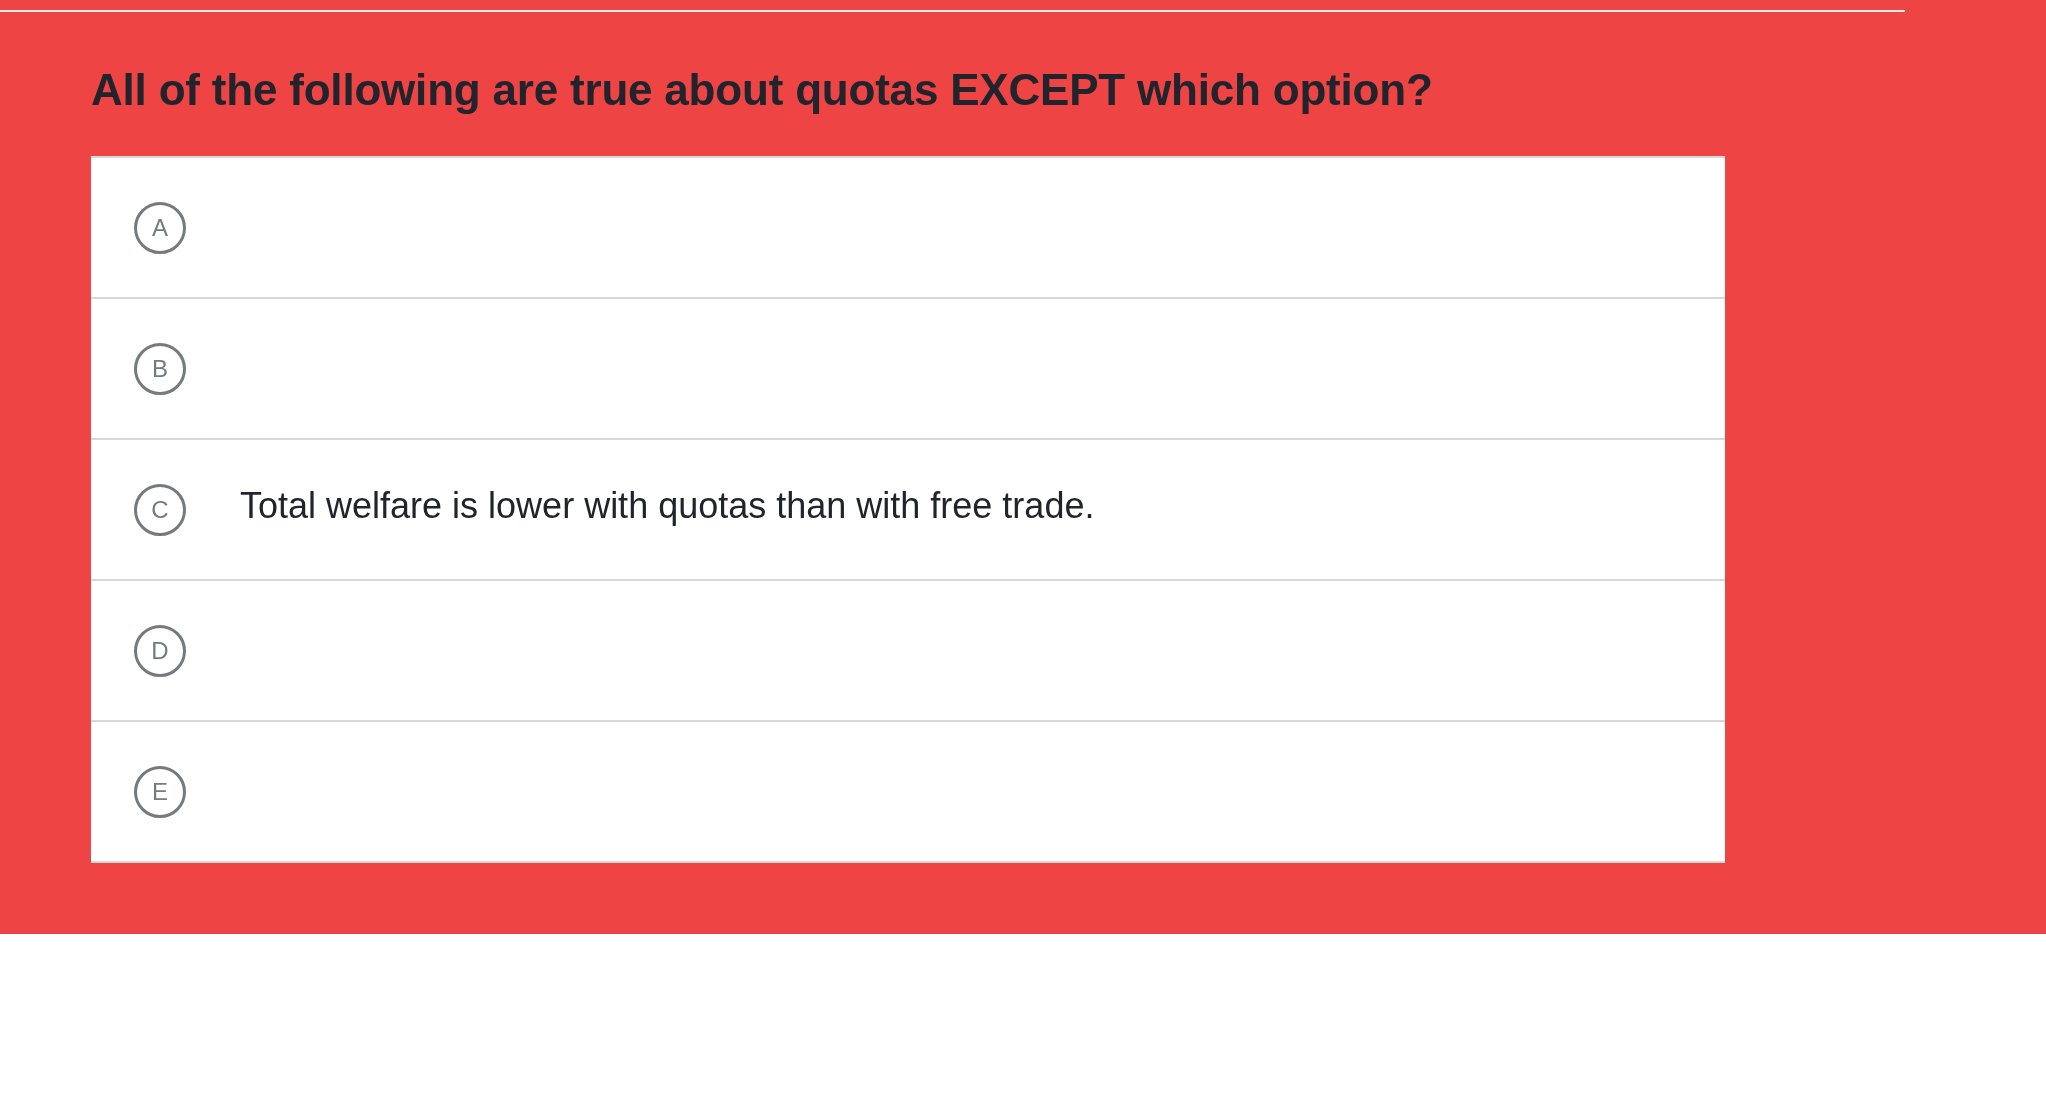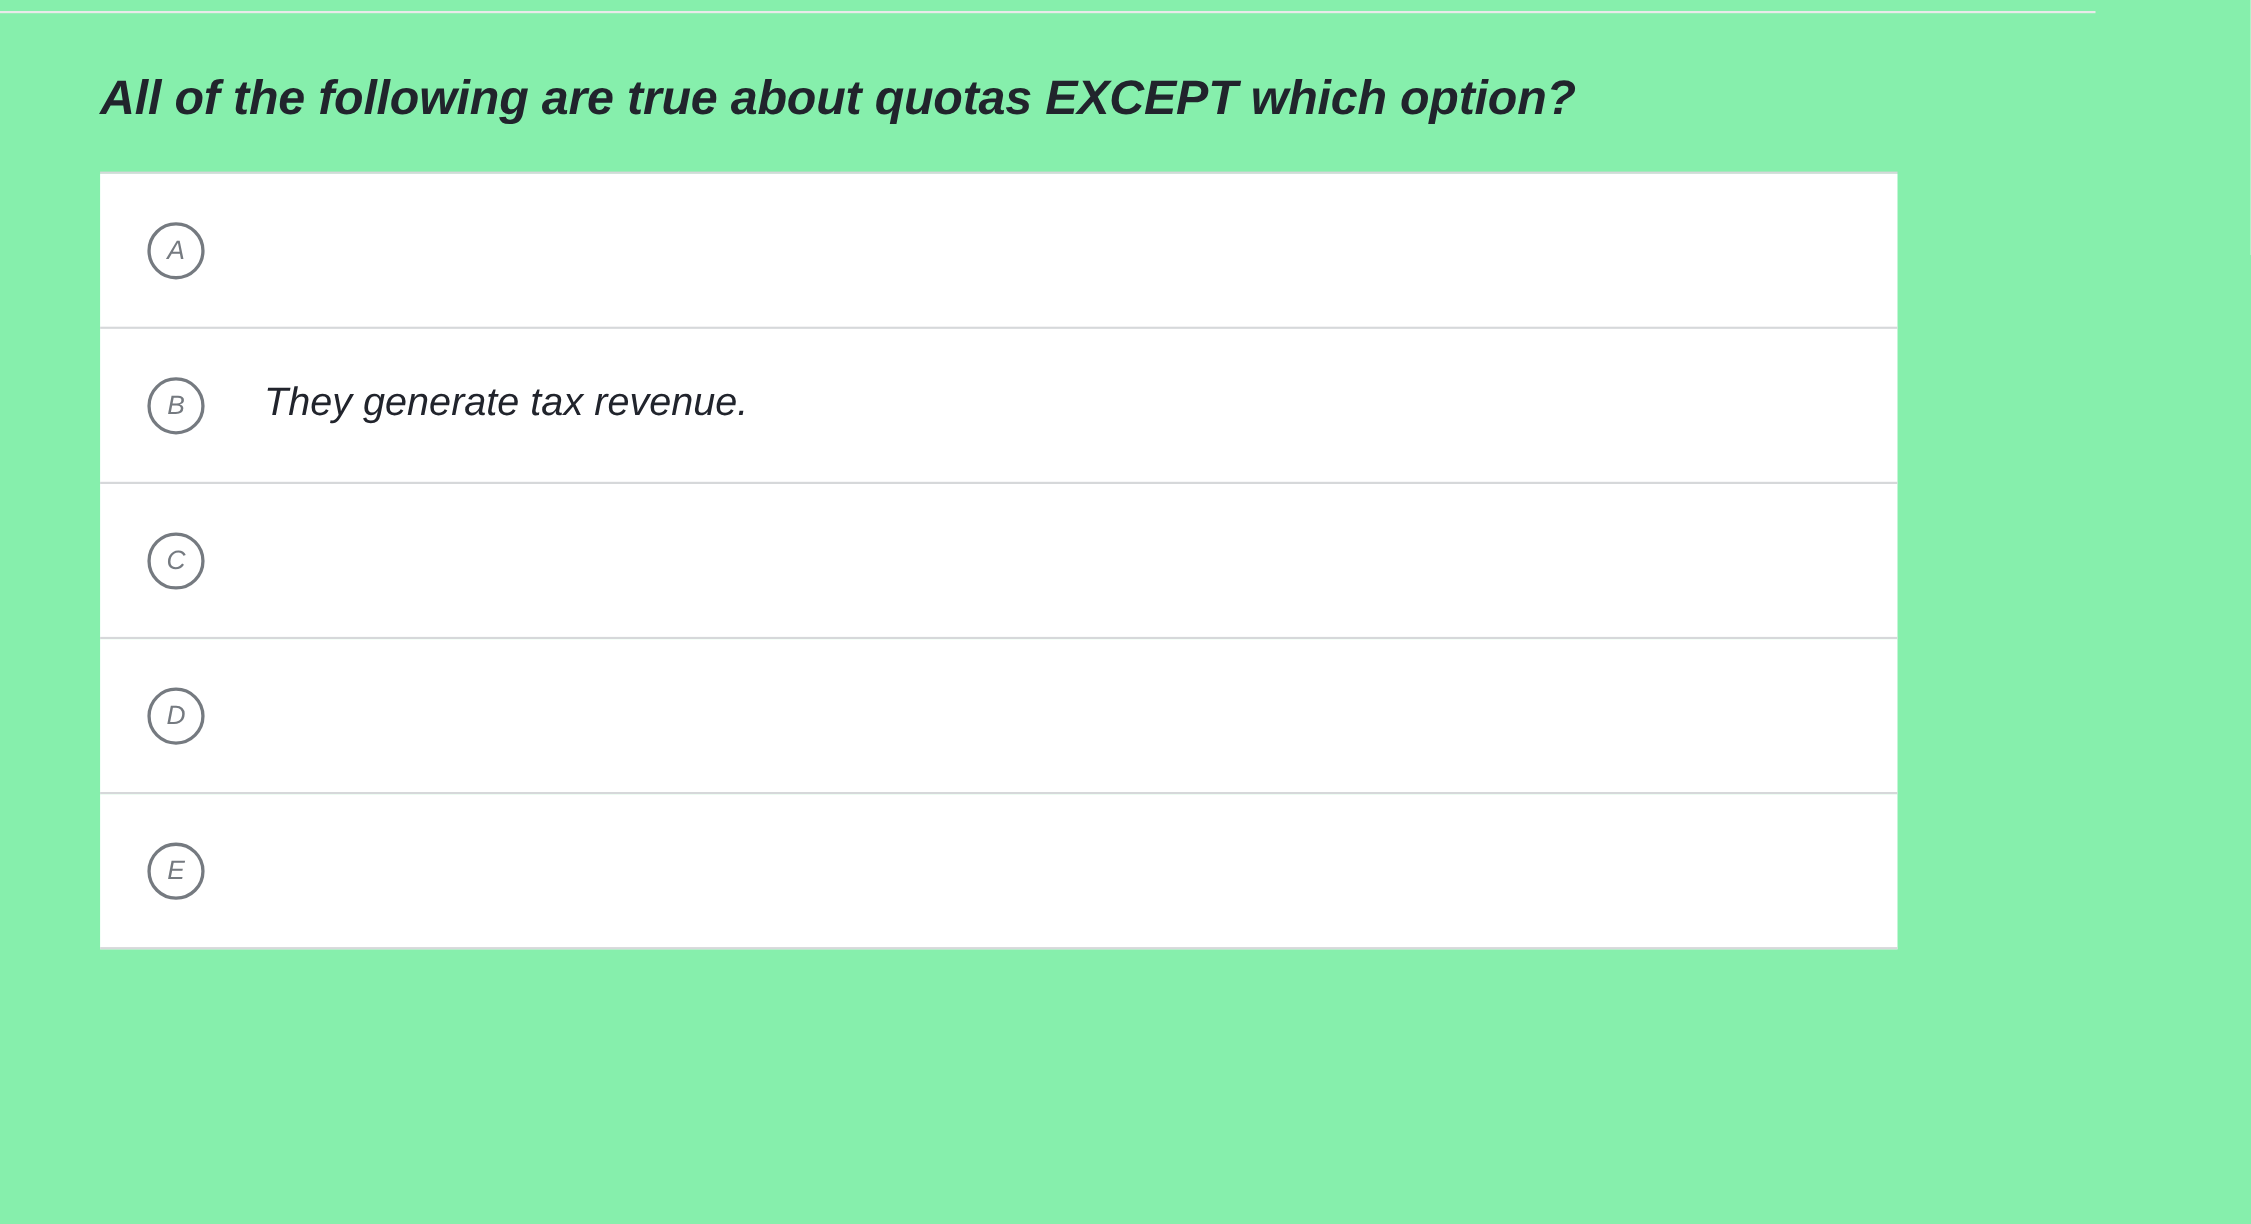--- a/index.html
+++ b/index.html
@@ -11,23 +11,22 @@
     width: 2046px;
     height: 1113px;
     font-family: "Liberation Sans", sans-serif;
     -webkit-font-smoothing: antialiased;
     overflow: hidden;
   }
 
   .page {
     position: relative;
     width: 2046px;
-    height: 1113px;
-    background: #86efac;
-    font-style: italic;
+    height: 934px;
+    background: #ef4444;
   }
 
   
   .top-rule {
     position: absolute;
     left: 0;
     top: 10px;
     width: 1905px;
     height: 2px;
     background: #e9eaea;
@@ -121,25 +120,25 @@
 
 
     <div class="choices">
 
       <div class="choice-row">
         <span class="choice-letter">A</span>
       </div>
 
       <div class="choice-row">
         <span class="choice-letter">B</span>
-        <span class="choice-text">They generate tax revenue.</span>
       </div>
 
       <div class="choice-row">
         <span class="choice-letter">C</span>
+        <span class="choice-text">Total welfare is lower with quotas than with free trade.</span>
       </div>
 
       <div class="choice-row">
         <span class="choice-letter">D</span>
       </div>
 
       <div class="choice-row">
         <span class="choice-letter">E</span>
       </div>
 

